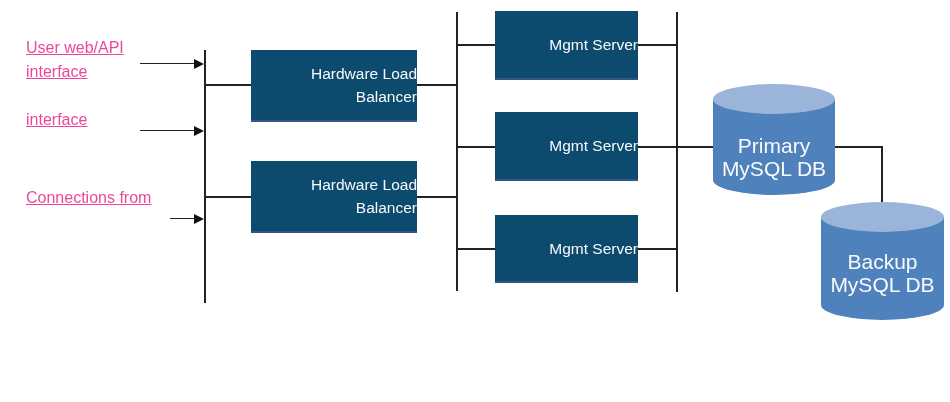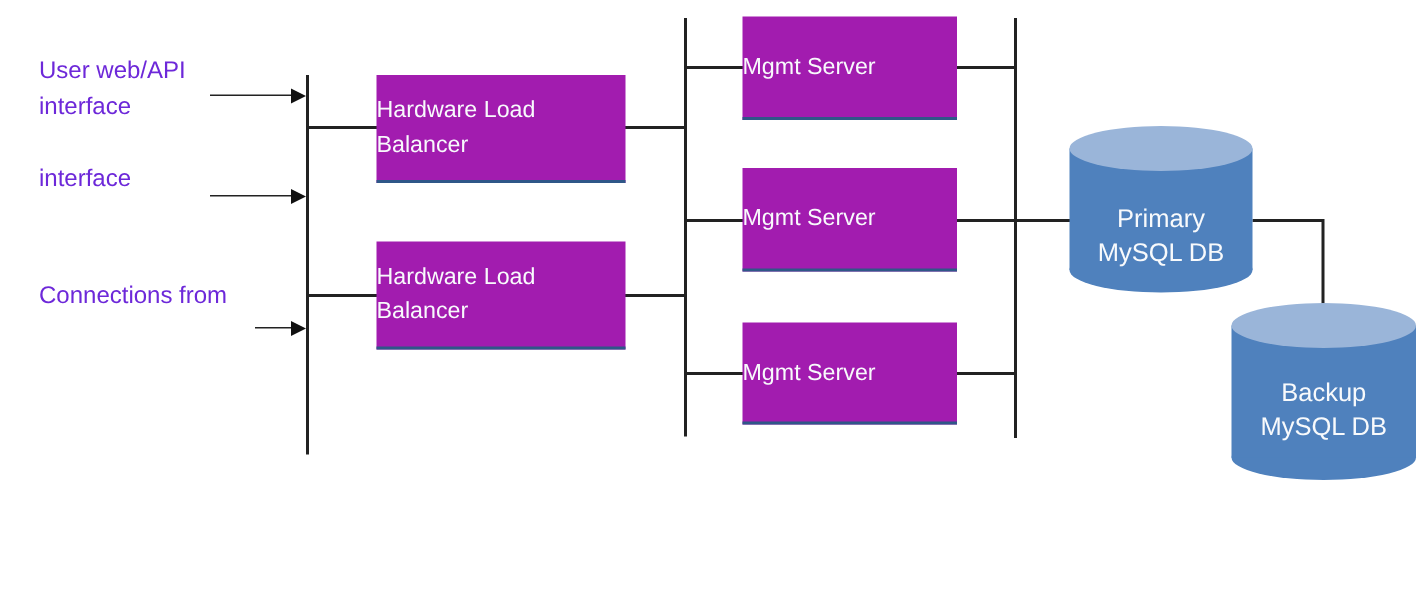--- a/index.html
+++ b/index.html
@@ -14,22 +14,23 @@
     height: 402px;
     background: #ffffff;
     overflow: hidden;
   }
   
   .input-label {
     position: absolute;
     left: 26px;
     font-size: 16px;
     line-height: 24px;
-    color: #6d28d9;
+    color: #ec4899;
     white-space: nowrap;
+    text-decoration: underline;
   }
   
   .hline {
     position: absolute;
     height: 1.5px;
     background: #222222;
   }
   .vline {
     position: absolute;
     width: 1.5px;
@@ -54,26 +55,26 @@
     top: 0.5px;
     width: 0;
     height: 0;
     border-left: 10px solid #111111;
     border-top: 5px solid transparent;
     border-bottom: 5px solid transparent;
   }
   
   .node {
     position: absolute;
-    background: #a21caf;
+    background: #0c4a6e;
     border-bottom: 2px solid #2f5788;
     box-sizing: border-box;
     display: flex;
     flex-direction: column;
-    align-items: flex-start;
+    align-items: flex-end;
     justify-content: center;
     color: #f8fafc;
     font-size: 15.5px;
     line-height: 23px;
     text-align: center;
   }
   
   .cylinder { position: absolute; }
   .cyl-top, .cyl-bottom {
     position: absolute;
@@ -90,21 +91,21 @@
     width: 100%;
     background: #4f81bd;
     z-index: 2;
   }
   .cyl-text {
     position: absolute;
     left: 0;
     width: 100%;
     z-index: 4;
     color: #f8fafc;
-    font-size: 17px;
+    font-size: 21px;
     line-height: 23px;
     text-align: center;
   }
   
   .diagram-title {
     position: absolute;
     left: 150px;
     top: 355px;
     width: 614px;
     text-align: center;

